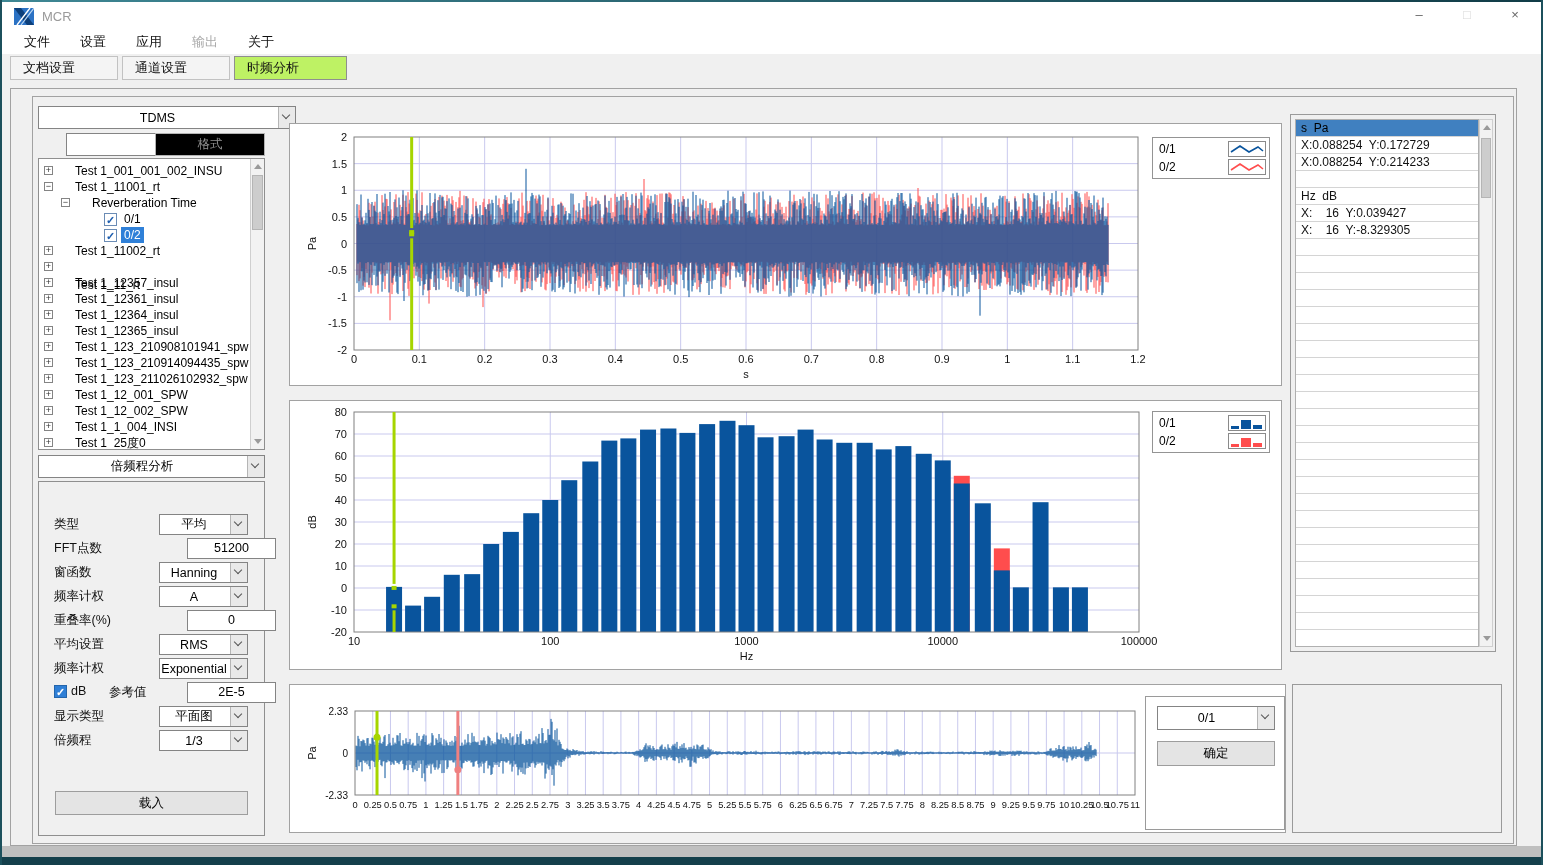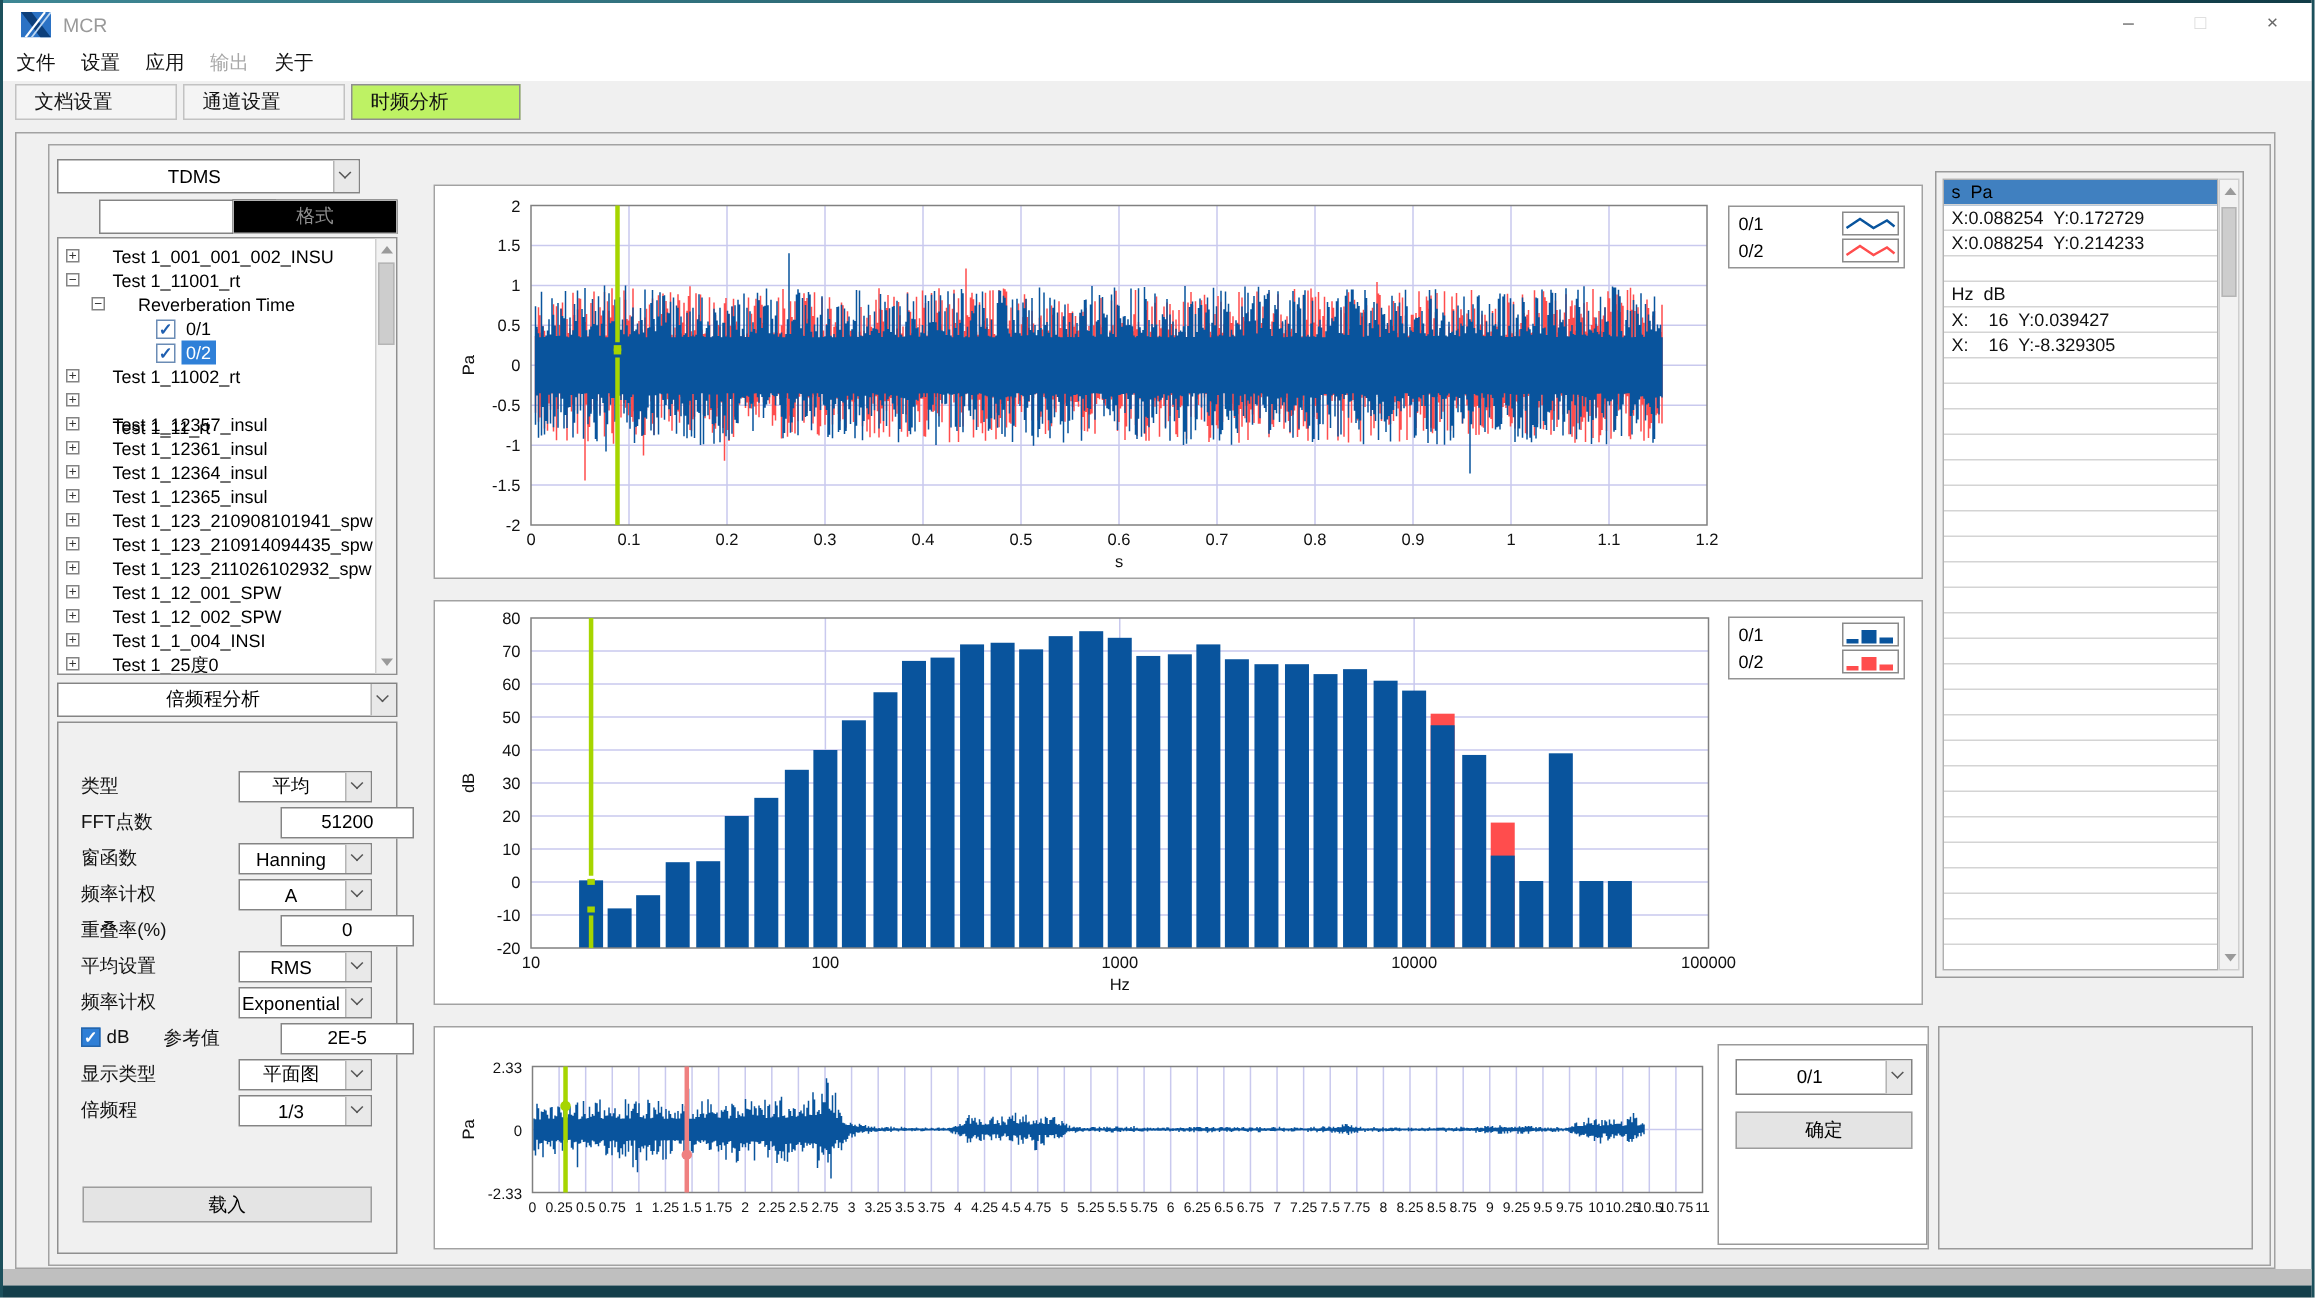--- a/index.html
+++ b/index.html
@@ -9,21 +9,21 @@
   .edge-top { position:absolute; left:0; right:0; top:0; height:2px; background:linear-gradient(90deg,#3e8794,#113c47); }
   .statusstrip { position:absolute; left:0; right:0; top:846px; height:11px; background:#bfbfbf; }
   .edge-bottom { position:absolute; left:0; right:0; top:857px; height:8px; background:#143f4b; }
   .titlebar { position:absolute; left:0; right:0; top:2px; height:28px; background:#fff; }
   .appicon { position:absolute; left:12px; top:6px; }
   .apptitle { position:absolute; left:40px; top:7px; font-size:13px; color:#9a9a9a; }
   .winbtns { position:absolute; right:2px; top:0; height:28px; display:flex; }
   .winbtn { width:48px; height:28px; text-align:center; line-height:26px; color:#666; font-size:13px; }
   .winbtn.dim { color:#d8d8d8; }
   .menubar { position:absolute; left:0; right:0; top:30px; height:24px; background:#fff; }
-  .menu-item { display:inline-block; margin-left:1px; padding:0 8px; line-height:24px; font-size:13px; color:#111; }
+  .menu-item { display:inline-block; margin-left:14px; padding:0 8px; line-height:24px; font-size:13px; color:#111; }
   .menu-item.dim { color:#a8a8a8; }
   .tabrow { position:absolute; left:0; right:0; top:54px; height:26px; background:#f0f0f0; }
   .tab { position:absolute; top:2px; height:24px; background:#f4f4f4; border:1px solid #c2c2c2; font-size:13px; line-height:22px; padding-left:12px; color:#111; }
   .tab.active { background:#bef264; border-color:#8f8f8f; }
   .box { position:absolute; border:1px solid #a2a2a2; }
   .select3d { position:absolute; background:#fff; border:1px solid #848484; font-size:12.5px; display:flex; align-items:center; }
   .select3d .val { flex:1; text-align:center; padding-right:2px; }
   .select3d .arrowbox { width:17px; align-self:stretch; background:#e9e9e9; border-left:1px solid #b5b5b5; position:relative; }
   .chev { position:absolute; left:4px; top:5px; width:6px; height:6px; border-right:1.6px solid #555; border-bottom:1.6px solid #555; transform:rotate(45deg); }
   .input3d { position:absolute; background:#fff; border:1px solid #848484; font-size:12.5px; text-align:center; line-height:19px;margin-left:28px; }
@@ -77,21 +77,21 @@
   <div class="menubar" id="menubar"><div class="menu-item" style="display: inline-block;">文件</div><div class="menu-item" style="display: inline-block;">设置</div><div class="menu-item" style="display: inline-block;">应用</div><div class="menu-item dim" style="display: inline-block;">输出</div><div class="menu-item" style="display: inline-block;">关于</div></div>
   <div class="tabrow" id="tabrow">
       <div class="tab" style="left: 8px; width: 108px;">文档设置</div>
       <div class="tab" style="left: 120px; width: 108px;">通道设置</div>
       <div class="tab active" style="left: 232px; width: 113px;">时频分析</div>
     </div>
 
   <div class="box" style="left:8px;top:88px;width:1507px;height:758px;"></div>
   <div class="box" style="left:30px;top:96px;width:1482px;height:748px;"></div>
 
-  <div class="select3d" style="left:36px;top:106px;width:202px;height:23px;">
+  <div class="select3d" style="left:36px;top:106px;width:258px;height:23px;">
     <span class="val">TDMS</span>
     <span class="arrowbox">
         <span class="chev"></span>
       </span>
   </div>
   <input class="input3d" style="left: 36px; top: 133px; width: 118px; height: 23px;" value="">
   <div class="btn disabled" style="left:153px;top:133px;width:110px;height:23px;line-height:21px;">格式</div>
 
   <div class="tree" id="tree" style="left:36px;top:158px;width:227px;height:292px;">
       <div class="treerow" style="top: 4px;">

